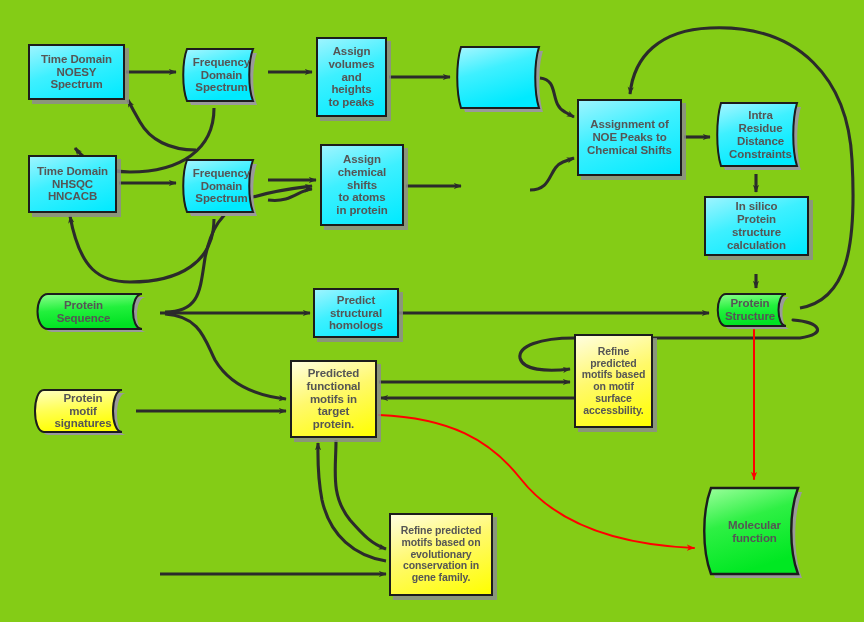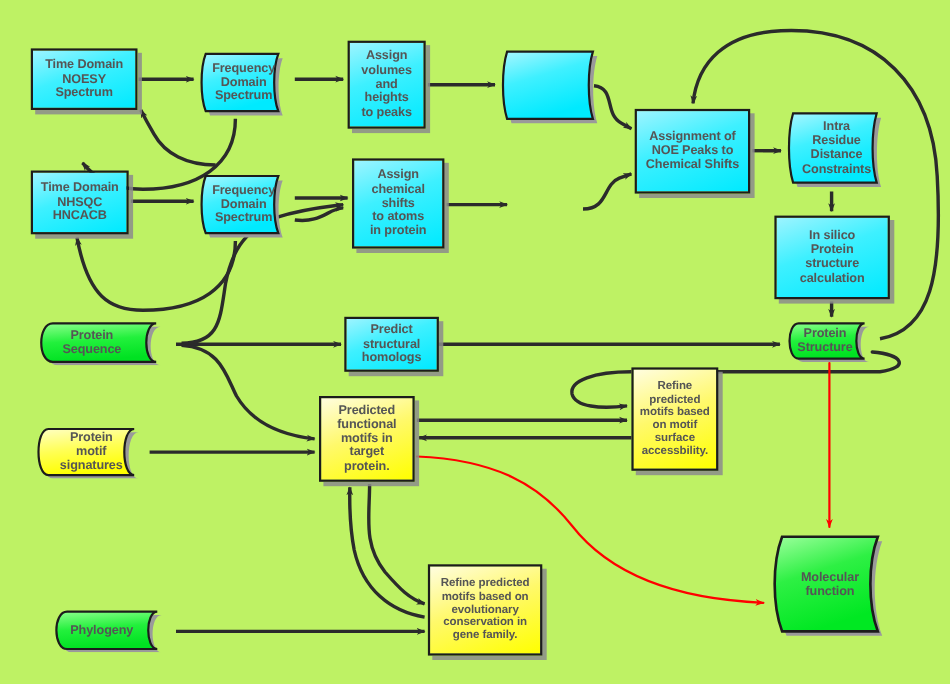--- a/index.html
+++ b/index.html
@@ -1,21 +1,21 @@
 <!DOCTYPE html>
 <html><head>
 <meta charset="utf-8">
 <title>Protein NMR / Function Prediction Workflow</title>
 <style>
   html,body{margin:0;padding:0;background:#ffffff;}
   body{font-family:"Liberation Sans", sans-serif;}
   #canvas{
     position:relative;
     width:864px;height:622px;
-    background:#bef264;
+    background:#84cc16;
     overflow:hidden;
   }
   #edges{position:absolute;left:0;top:0;width:864px;height:622px;}
 
   .node{
     position:absolute;
     box-sizing:border-box;
     display:flex;align-items:center;justify-content:center;
     text-align:center;
     color:#555555;
@@ -200,21 +200,21 @@
       <path d="M8,57 C3,44 3,18 8,5 L74,5 C69,18 69,44 74,57 Z" fill="url(#gC4)" stroke="#1c1c1c" stroke-width="2"></path>
     </svg>
     <span class="lbl">Frequency<br>Domain<br>Spectrum</span>
   </div>
 
   <div class="node rect cyan" style="left:320px;top:144px;width:84px;height:82px;">
     <span class="lbl">Assign<br>chemical<br>shifts<br>to atoms<br>in protein</span>
   </div>
 
 
-  <div class="node rect cyan" style="left:704px;top:196px;width:105px;height:76px;">
+  <div class="node rect cyan" style="left:704px;top:196px;width:105px;height:60px;">
     <span class="lbl">In silico<br>Protein<br>structure<br>calculation</span>
   </div>
 
   <div class="node stor" style="left:30px;top:291px;width:131px;height:41px;">
     <svg viewBox="0 0 131 41" preserveAspectRatio="none">
       <defs>
           <linearGradient id="gG1" x1="0" y1="0" x2="0.2" y2="1">
         <stop offset="0" stop-color="#8cff8c"></stop>
             <stop offset="0.5" stop-color="#22f03c"></stop>
             <stop offset="1" stop-color="#00e222"></stop>
@@ -265,34 +265,20 @@
   </div>
 
   <div class="node rect yellow" style="left:290px;top:360px;width:87px;height:78px;">
     <span class="lbl">Predicted<br>functional<br>motifs in<br>target<br>protein.</span>
   </div>
 
   <div class="node rect yellow" style="left:389px;top:513px;width:104px;height:83px;font-size:10.5px;">
     <span class="lbl">Refine predicted<br>motifs based on<br>evolutionary<br>conservation in<br>gene family.</span>
   </div>
 
-  <div class="node stor" style="left:45px;top:553px;width:115px;height:40px;">
-    <svg viewBox="0 0 115 40" preserveAspectRatio="none">
-      <defs>
-          <linearGradient id="gG3" x1="0" y1="0" x2="0.2" y2="1">
-        <stop offset="0" stop-color="#8cff8c"></stop>
-            <stop offset="0.5" stop-color="#22f03c"></stop>
-            <stop offset="1" stop-color="#00e222"></stop>
-      </linearGradient>
-        </defs>
-      <path d="M16,37 C3,37 3,3 16,3 L98,3 C87,3 87,37 98,37 Z" fill="#9a9a9a" transform="translate(4,3)"></path>
-      <path d="M16,37 C3,37 3,3 16,3 L98,3 C87,3 87,37 98,37 Z" fill="url(#gG3)" stroke="#1c1c1c" stroke-width="2"></path>
-    </svg>
-    <span class="lbl" style="margin-right:20px;">Phylogeny</span>
-  </div>
 
   <div class="node doc" style="left:699px;top:484px;width:111px;height:96px;">
     <svg viewBox="0 0 111 96" preserveAspectRatio="none">
       <defs>
           <linearGradient id="gG4" x1="0" y1="0" x2="0.35" y2="1">
         <stop offset="0" stop-color="#9dff9d"></stop>
             <stop offset="0.45" stop-color="#2ef044"></stop>
             <stop offset="1" stop-color="#00e822"></stop>
       </linearGradient>
         </defs>

